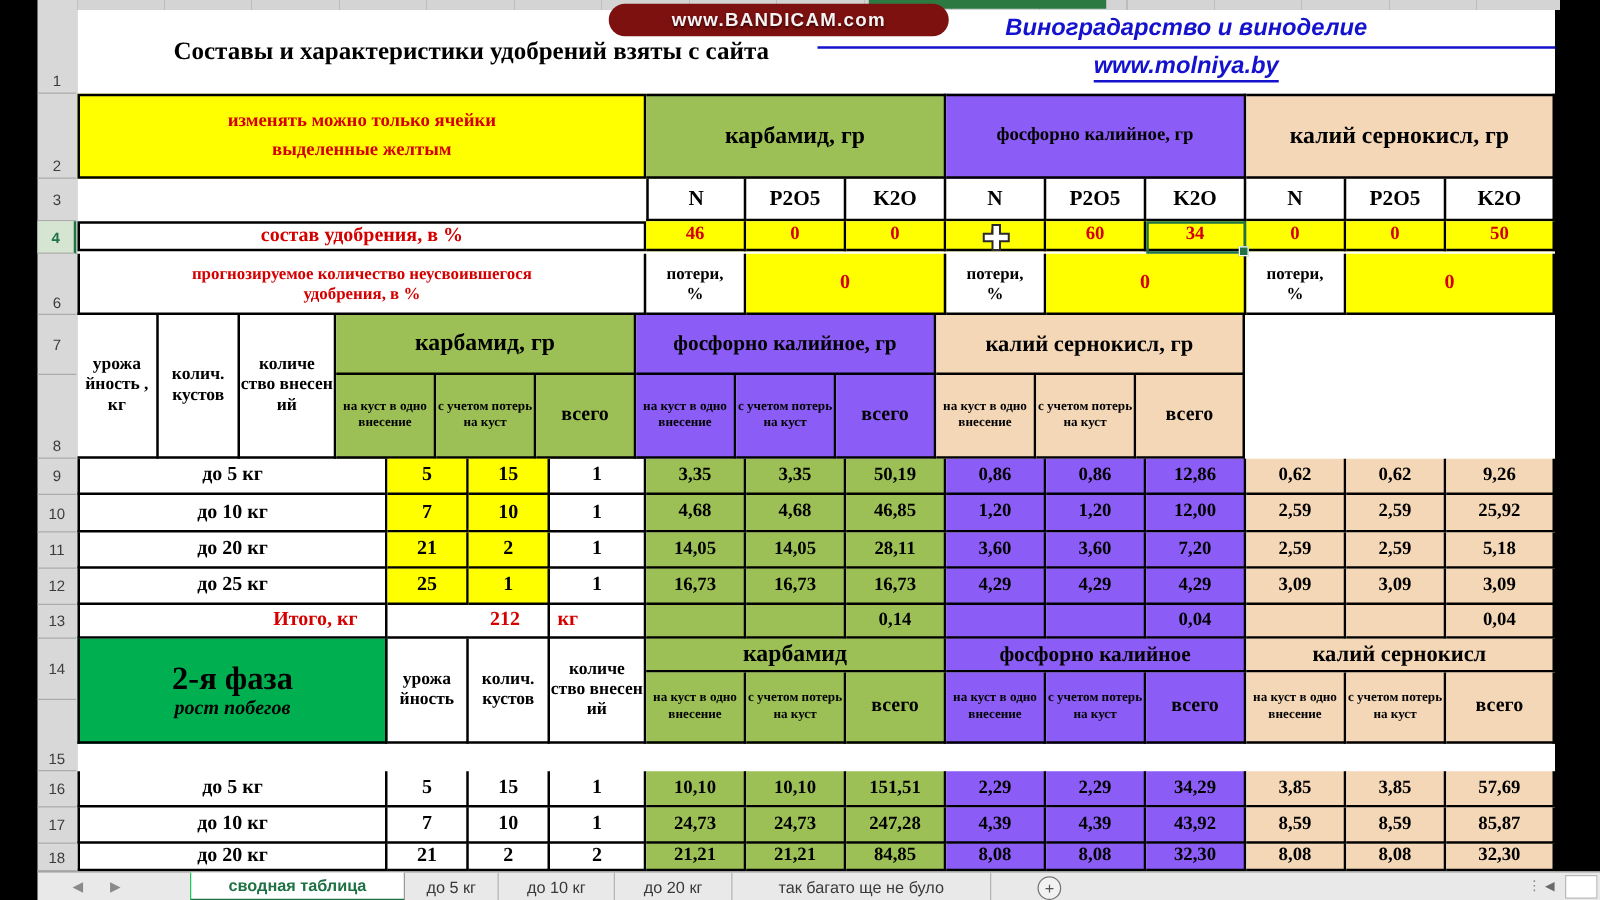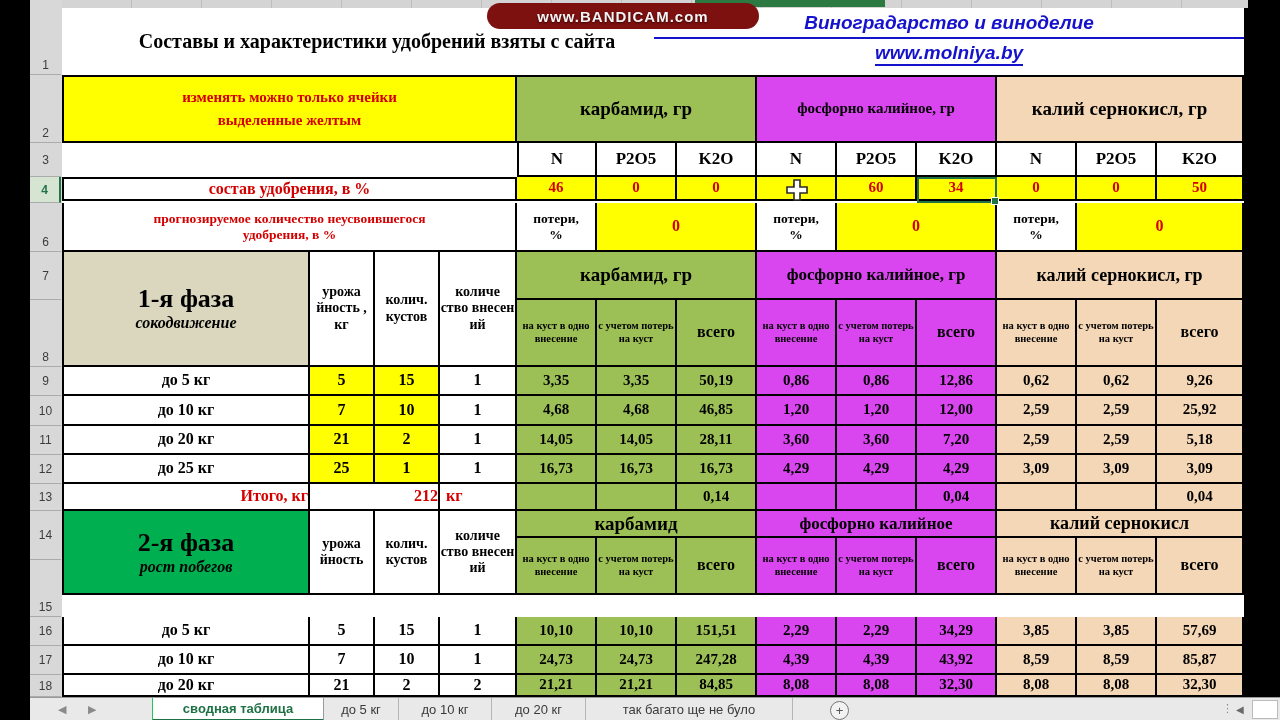--- a/index.html
+++ b/index.html
@@ -17,29 +17,29 @@
   .topgreen{position:absolute;left:695px;top:0;width:190px;height:7px;background:#2c7a42;}
   
   .sheet{position:absolute;left:62px;top:8px;width:1182px;height:689px;background:#fff;}
   .band{position:absolute;left:0;display:flex;}
   .c{box-sizing:border-box;display:flex;align-items:center;justify-content:center;text-align:center;
      border-right:2px solid #000;border-bottom:2px solid #000;font-weight:bold;color:#000;overflow:hidden;line-height:1.15;}
   .bl{border-left:2px solid #000}.bt{border-top:2px solid #000}
   .sp{box-sizing:border-box}
   .wA{width:248px}.wB{width:65px}.wC{width:65px}.wD{width:77px}.w80{width:80px}.wM{width:87px}
   .wABCD{width:455px}.wBC{width:130px}.wG3{width:240px}.wG3L{width:247px}.wFG{width:160px}.wLM{width:167px}
-  .bgY{background:#ffff00}.bgG{background:#9cc055}.bgO{background:#d946ef}.bgP{background:#f4d7b6}
+  .bgY{background:#ffff00}.bgG{background:#9cc055}.bgO{background:#8b5cf6}.bgP{background:#f4d7b6}
   .bgBe{background:#dbd7bf}.bgG2{background:#00b050}
   .red{color:#d40000}
   .f11{font-size:10.5px}.f13{font-size:13.5px}.f14{font-size:14px}.f15{font-size:15px}.f16{font-size:16px}
   .f17{font-size:17px}.f18{font-size:18px}.f19{font-size:19px}.f26{font-size:26px}
   .grp{display:flex;flex-direction:column;}
   .gh{height:48px}.gs{height:67px}
   .gh2{height:49px}.gs2{height:57px}
-  .right{justify-content:flex-end;padding-right:0}.left{justify-content:flex-start;padding-left:6px}
+  .right{justify-content:flex-end;padding-right:22px}.left{justify-content:flex-start;padding-left:6px}
   
   .title{position:absolute;left:0;top:0;width:630px;height:67px;display:flex;align-items:center;justify-content:center;
          font-size:20px;font-weight:bold;color:#000;}
   .linkblock{position:absolute;left:592px;top:2px;width:590px;height:64px;color:#1512cd;
      font-family:"Liberation Sans","DejaVu Sans",sans-serif;font-style:italic;font-weight:bold;font-size:19px;text-align:center;}
   .linkblock .l1{display:block;border-bottom:2px solid #1512cd;padding-bottom:3px;padding-top:2px;}
   .linkblock .l2{display:inline-block;border-bottom:2px solid #1512cd;margin-top:3px;}
   
   .wm{position:absolute;left:487px;top:3px;width:272px;height:26px;background:#7c1110;border-radius:13px;
       display:flex;align-items:center;justify-content:center;color:#f3f3f3;
@@ -161,26 +161,20 @@
       <div class="c w80 f13">
         <div>
             <div>потери,</div>
             <div>%</div>
           </div>
       </div>
       <div class="c wLM bgY red f16">0</div>
     </div>
 
     <div class="band" style="top:244px;height:115px">
-      <div class="c wA bl bgBe">
-        <div>
-            <div class="f26">1-я фаза</div>
-            <div class="f16" style="font-style:italic">сокодвижение</div>
-          </div>
-      </div>
       <div class="c wB f14">урожа йность , кг</div>
       <div class="c wC f14">колич. кустов</div>
       <div class="c wD f14">количе ство внесен ий</div>
       <div class="grp wG3">
         <div class="c gh bgG f19" style="width:240px">карбамид, гр</div>
         <div style="display:flex">
           <div class="c w80 gs bgG f11">на куст в одно внесение</div>
           <div class="c w80 gs bgG f11">с учетом потерь на куст</div>
           <div class="c w80 gs bgG f16">всего</div>
         </div>

